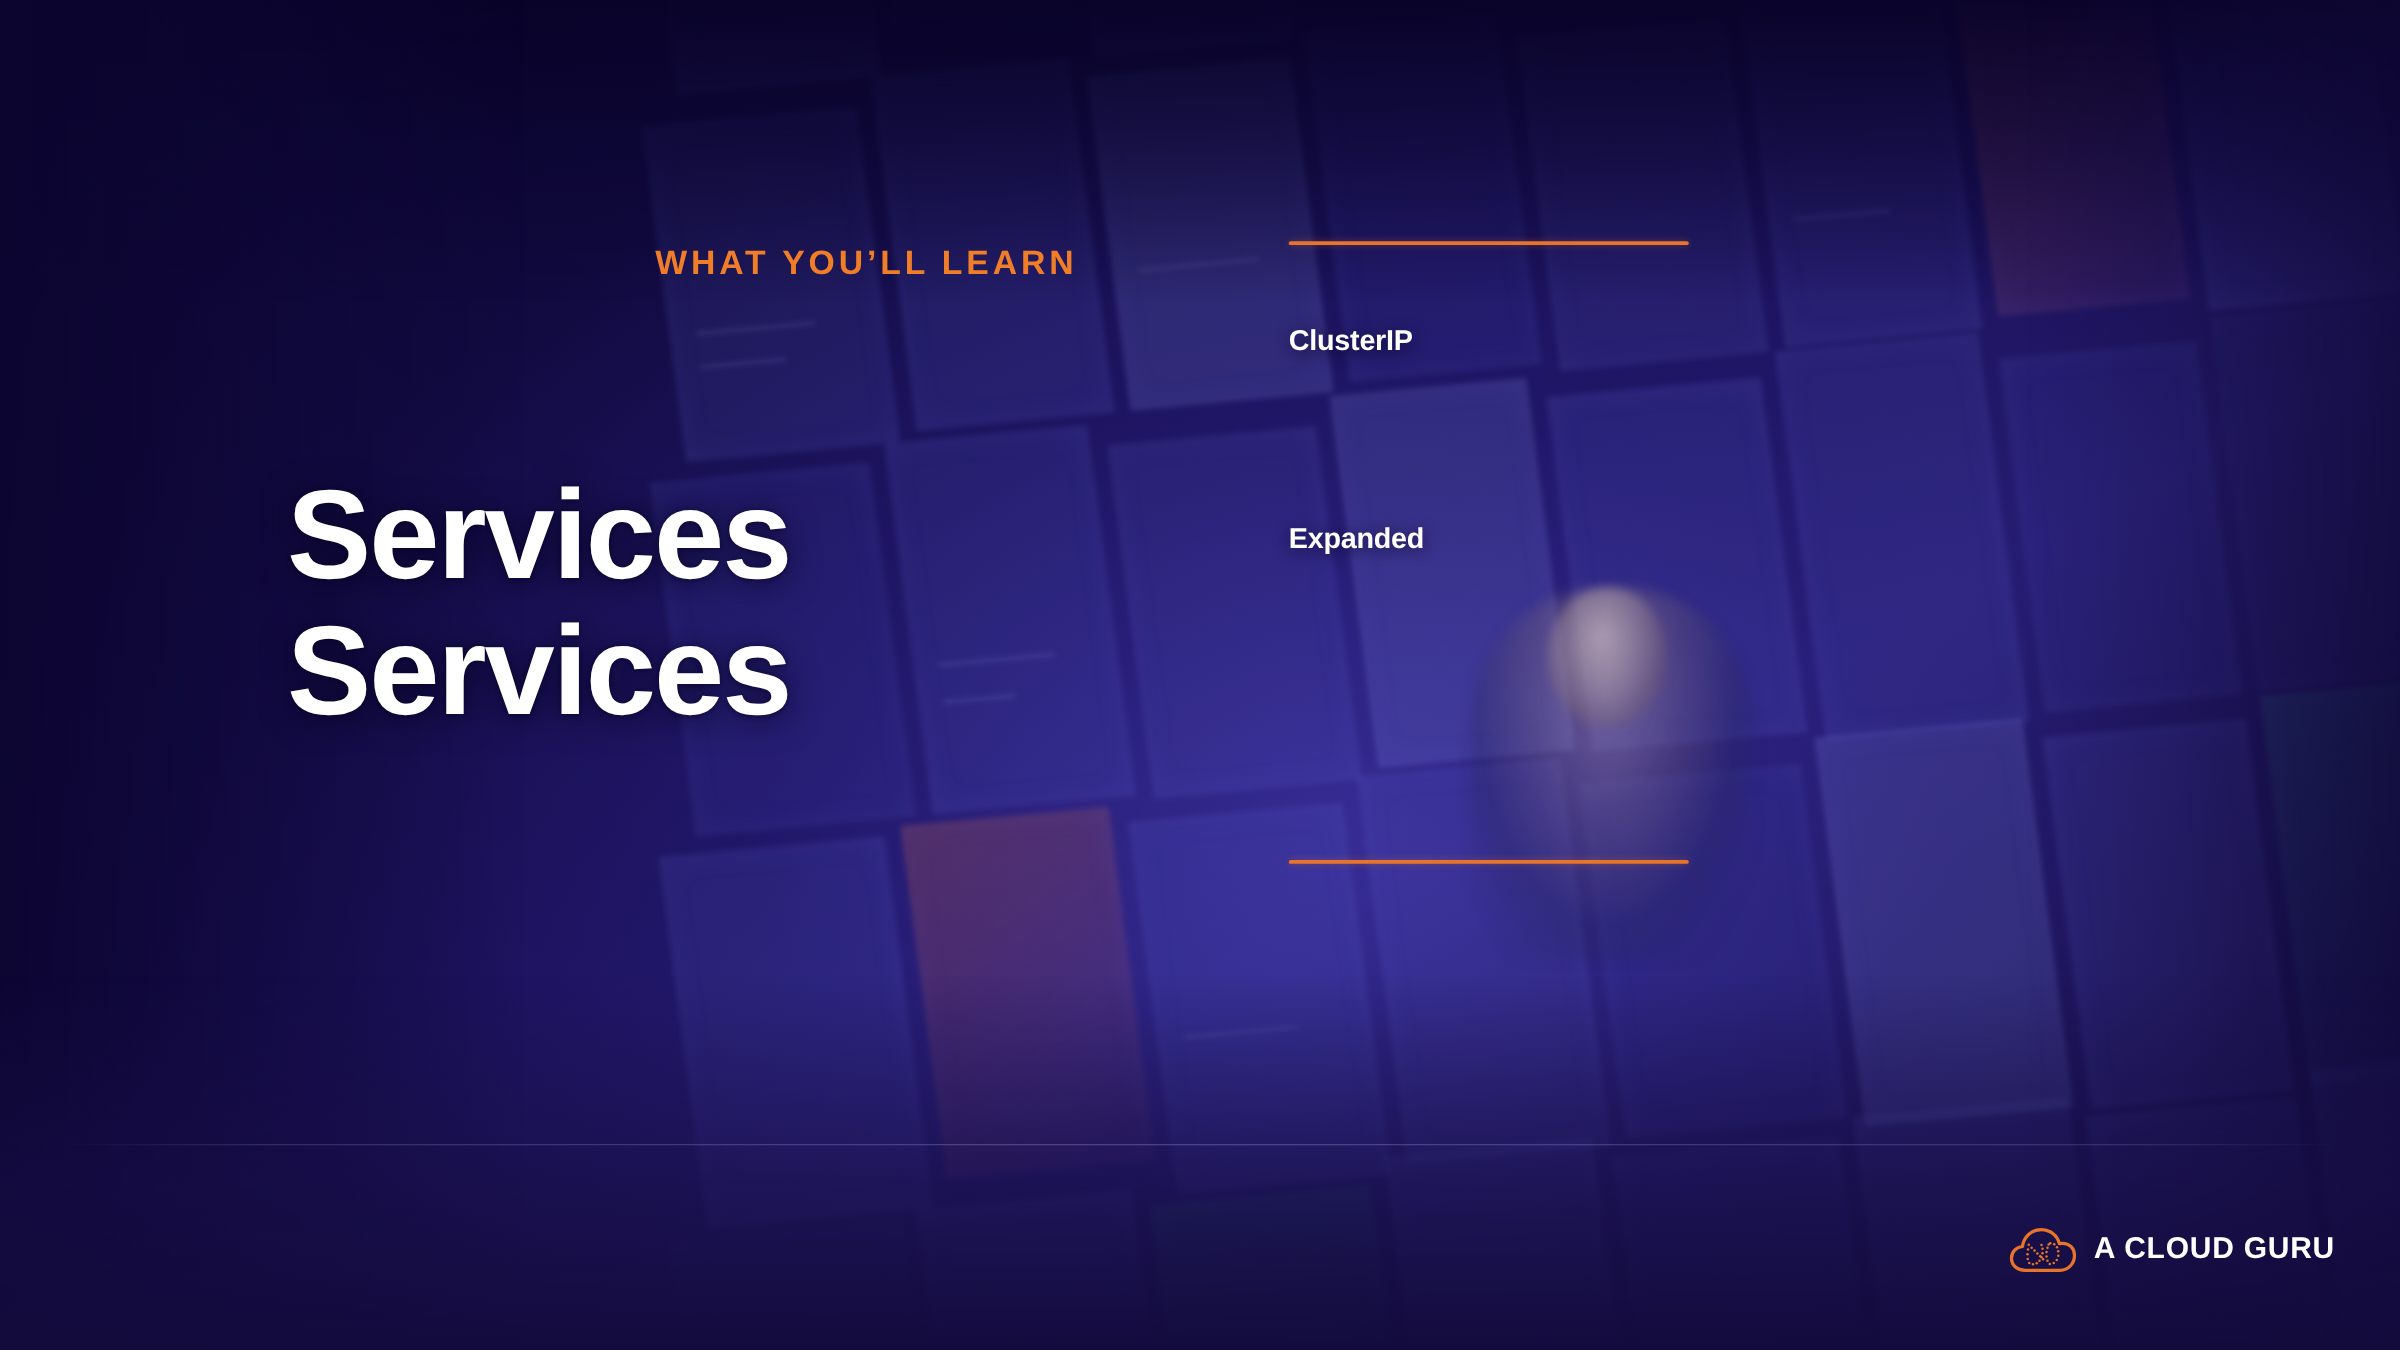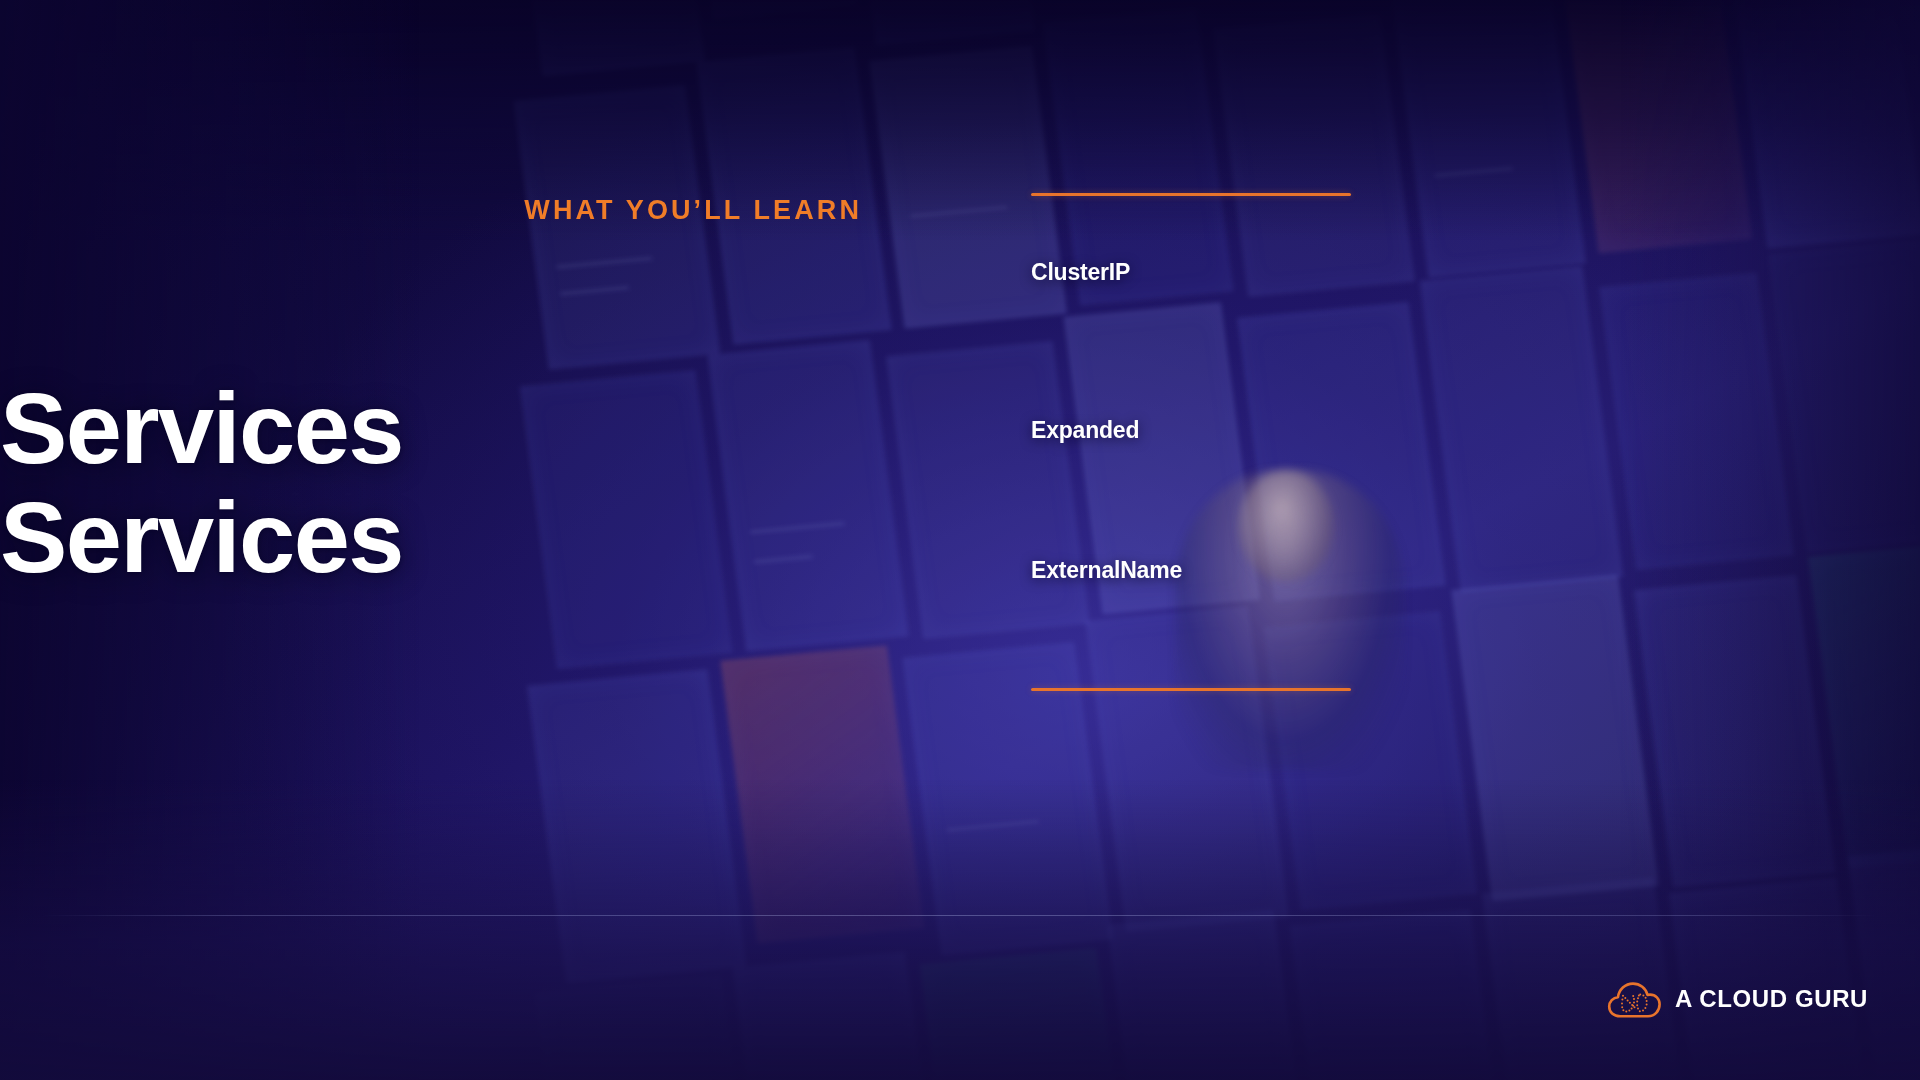--- a/index.html
+++ b/index.html
@@ -109,21 +109,21 @@
     font-size:27px;
     font-weight:bold;
     letter-spacing:3.1px;
     line-height:1;
     white-space:nowrap;
   }
   #slide-title {
     position:absolute;
     right:0; top:374px;
     width:100%;
-    text-align:left;
+    text-align:center;
     color:#ffffff;
     font-size:101px;
     font-weight:bold;
     line-height:1.08;
     letter-spacing:-1.6px;
     text-shadow:0 3px 26px rgba(8,4,34,0.78), 0 1px 5px rgba(10,5,40,0.6);
   }
   #slide-title .l2 { display:block; }
 
   
@@ -263,21 +263,20 @@
       <span class="l1">Services</span>
       <span class="l2">Services</span>
     </h1>
   </div>
 
   <div id="right-col">
     <div id="rule-top" class="rule"></div>
 
     <div id="item-0" class="list-item">ClusterIP</div>
     <div id="item-1" class="list-item">Expanded</div>
-    <div id="item-2" class="list-item">ExternalName</div>
 
     <div id="rule-bottom" class="rule"></div>
   </div>
 
   <div id="footer-divider"></div>
 
   <div id="brand">
     <svg id="brand-mark" viewBox="0 0 54 40">
       <path d="M13.2 37.2 C6.4 37.2 2.2 33.0 2.2 27.6 C2.2 22.6 6.0 18.6 11.0 18.2
                C11.8 10.6 18.2 4.6 26.0 4.6 C33.0 4.6 38.9 9.4 40.5 15.9

